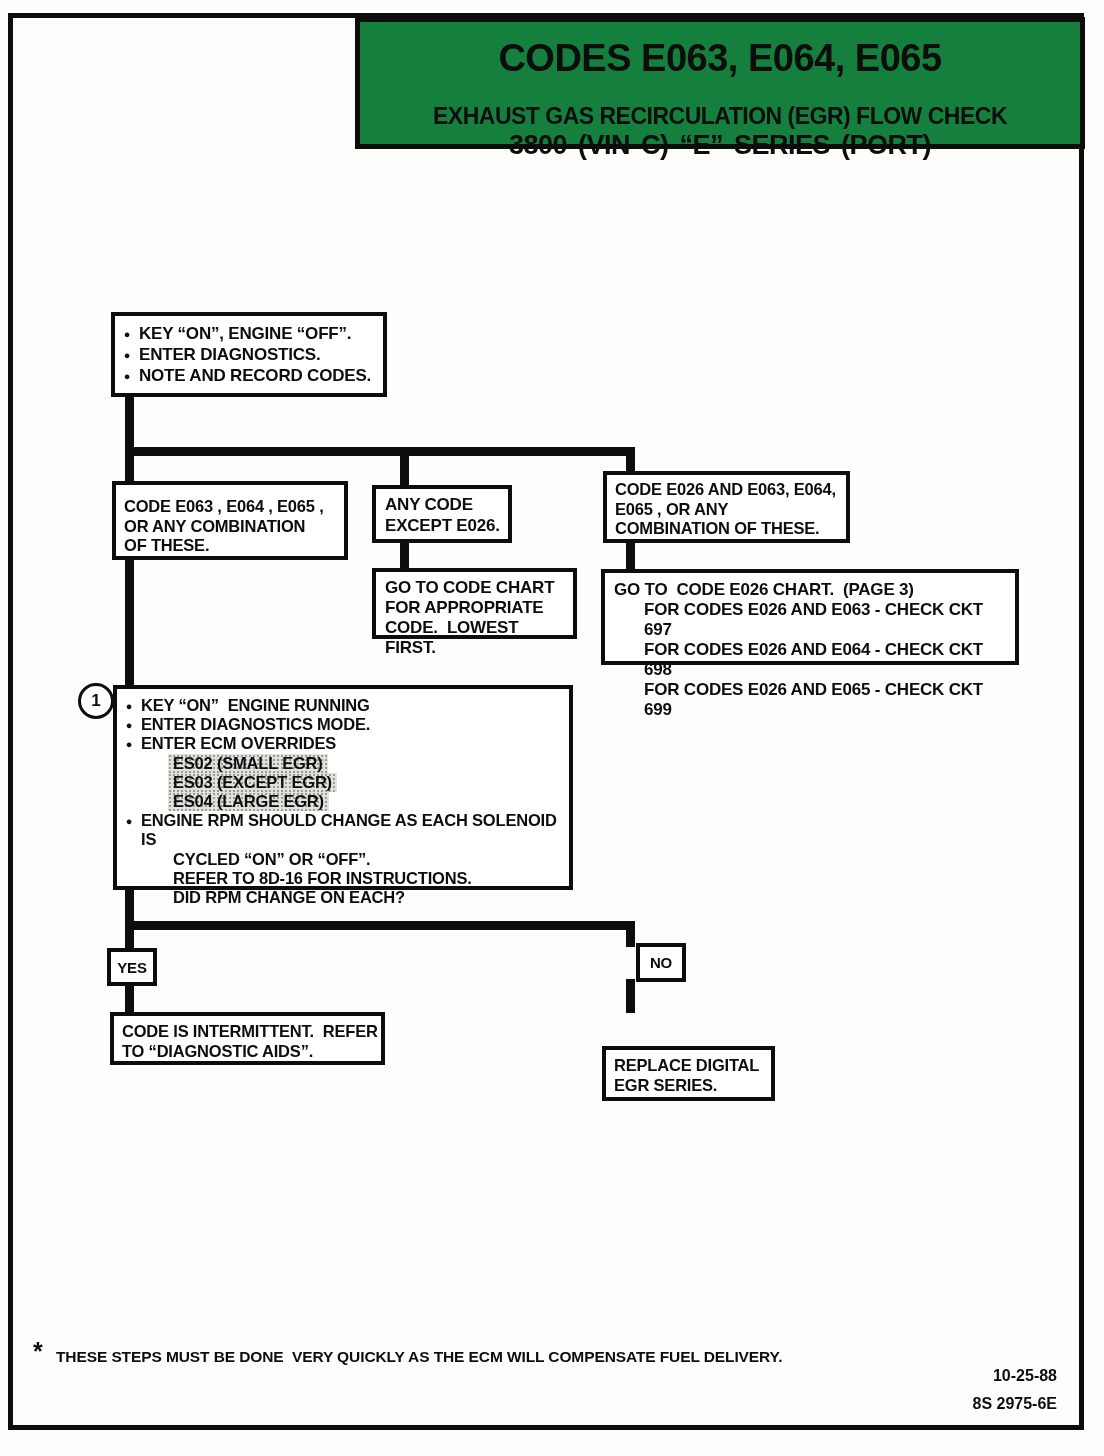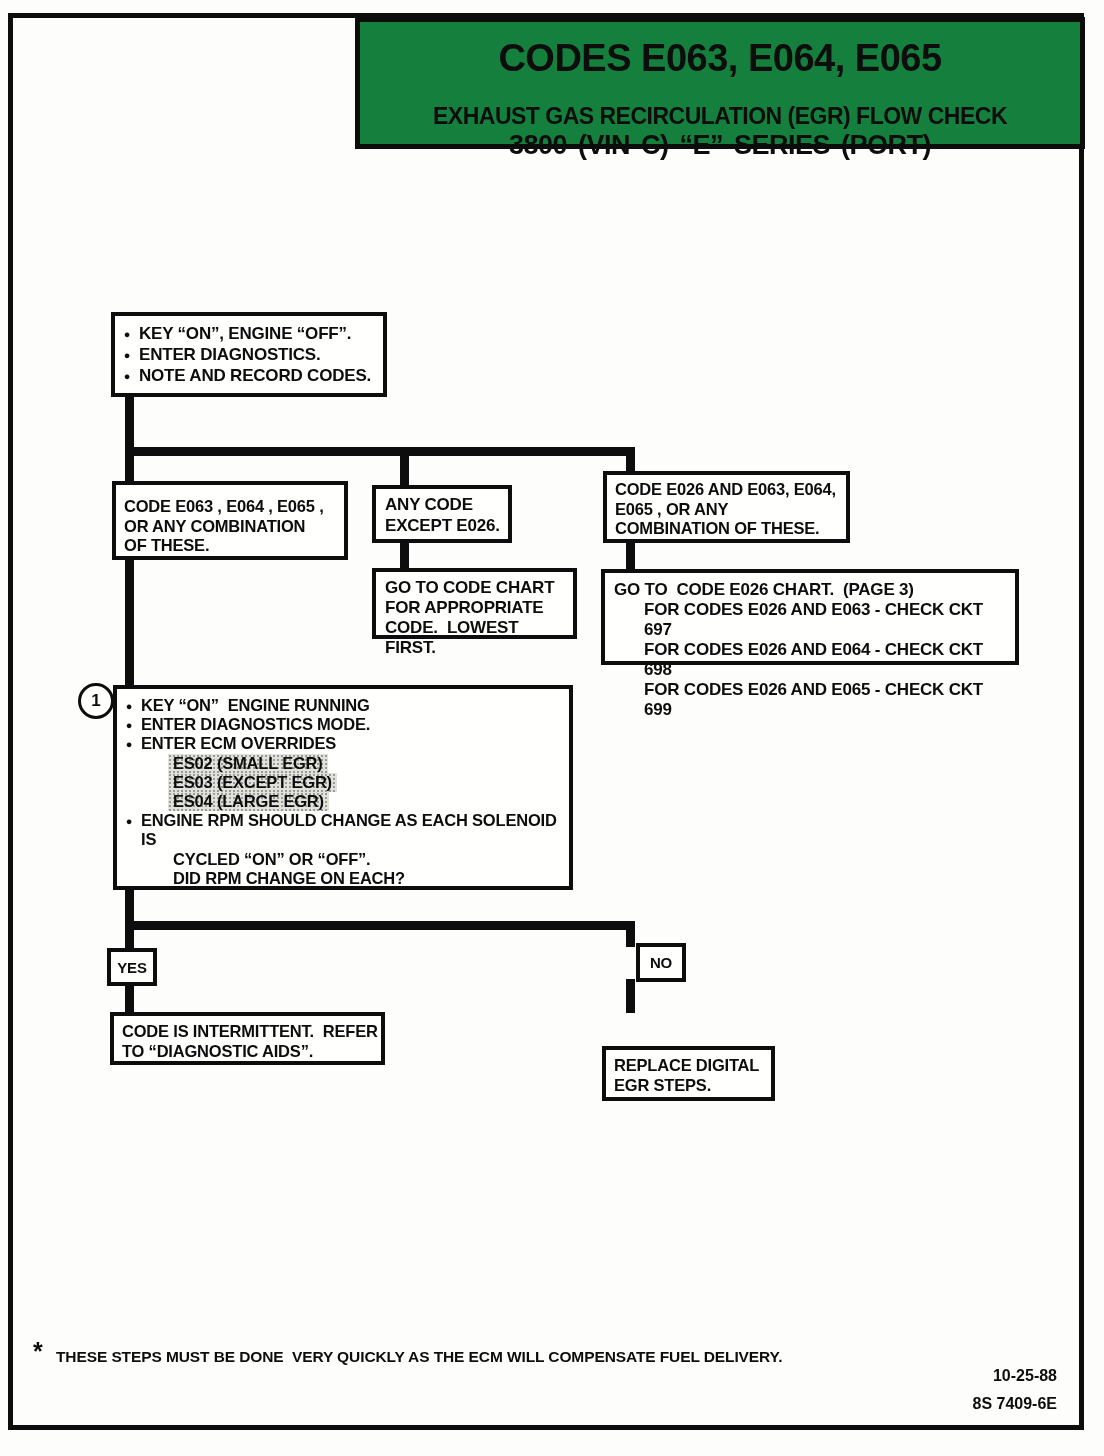--- a/index.html
+++ b/index.html
@@ -133,37 +133,38 @@
       <span class="btxt">ENTER ECM OVERRIDES</span>
     </div>
     <div class="cont"><span class="hl">ES02 (SMALL EGR)</span></div>
     <div class="cont"><span class="hl">ES03 (EXCEPT EGR)</span></div>
     <div class="cont"><span class="hl">ES04 (LARGE EGR)</span></div>
     <div class="brow">
       <span class="bullet">●</span>
       <span class="btxt">ENGINE RPM SHOULD CHANGE AS EACH SOLENOID IS</span>
     </div>
     <div class="cont">CYCLED “ON” OR “OFF”.</div>
+    <div class="cont">REFER TO 8D-16 FOR INSTRUCTIONS.</div>
     <div class="cont">DID RPM CHANGE ON EACH?</div>
   </div>
 
   <div class="box boxYes">YES</div>
   <div class="box boxNo">NO</div>
 
   <div class="box boxH">
     <span class="ln">CODE IS INTERMITTENT.  REFER</span>
     <span class="ln">TO “DIAGNOSTIC AIDS”.</span>
   </div>
 
   <div class="box boxI">
     <span class="ln">REPLACE DIGITAL</span>
-    <span class="ln">EGR STEPS.</span>
+    <span class="ln">EGR SERIES.</span>
   </div>
 
   <div class="foot-mark">*</div>
   <div class="foot-text">THESE STEPS MUST BE DONE  VERY QUICKLY AS THE ECM WILL COMPENSATE FUEL DELIVERY.</div>
 
   <div class="doc-info">
     <div>10-25-88</div>
-    <div>8S 7409-6E</div>
+    <div>8S 2975-6E</div>
   </div>
 
 </div>
 
 </body></html>

